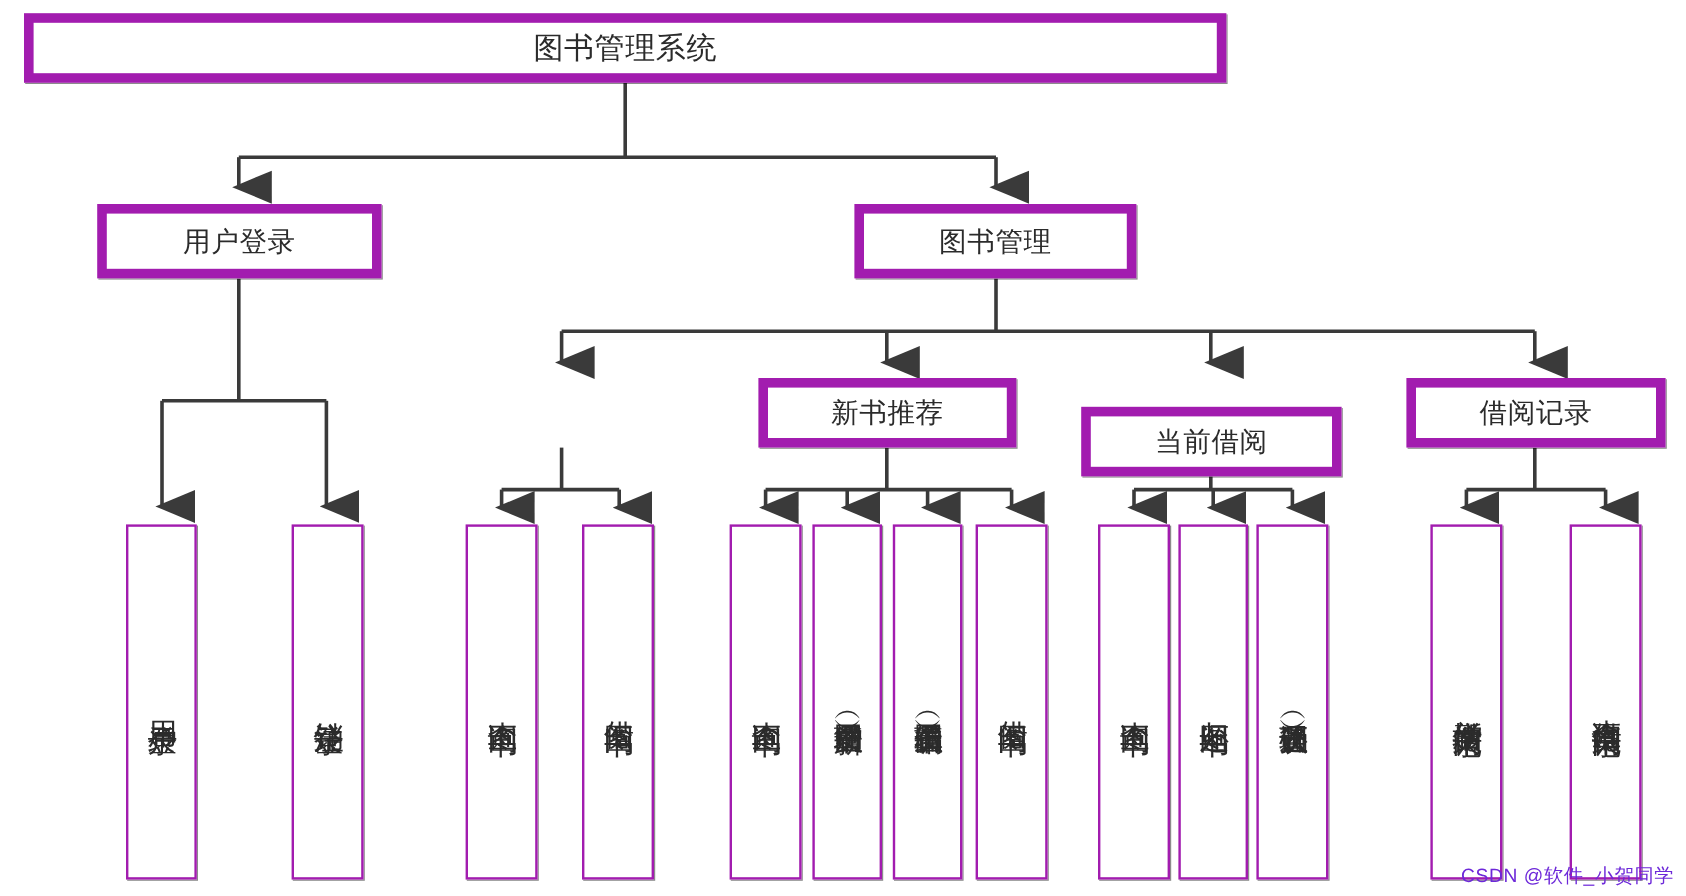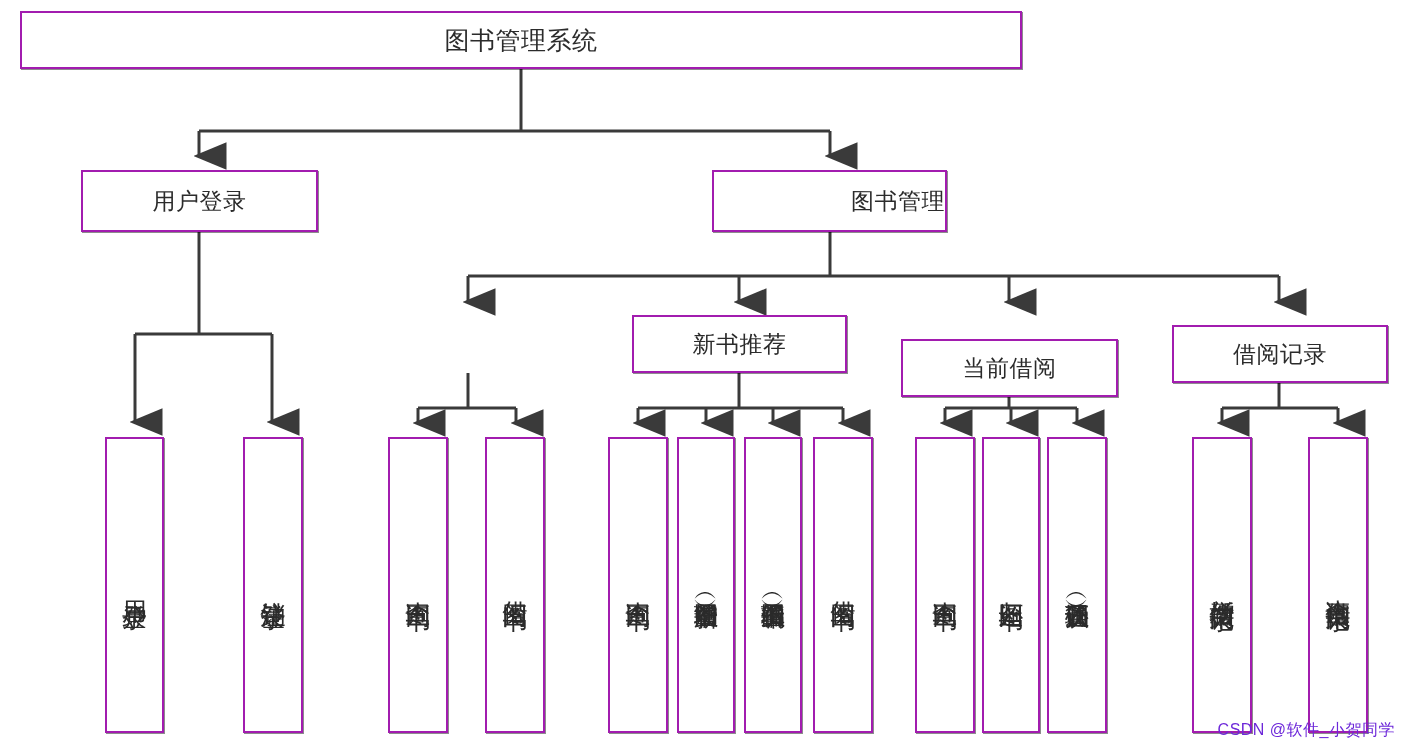--- a/index.html
+++ b/index.html
@@ -22,21 +22,21 @@
     left:0; top:0;
     width:1405px;
     height:747px;
     pointer-events:none;
   }
   
   .node{
     position:absolute;
     box-sizing:border-box;
     background:#ffffff;
-    border:2px solid #a21caf;
+    border:8px solid #a21caf;
     box-shadow:1px 1px 0 rgba(0,0,0,0.45);
     display:flex;
     align-items:center;
     justify-content:center;
     z-index:2;
   }
   .node .label{
     display:block;
     text-align:center;
     line-height:1.22;
@@ -44,28 +44,28 @@
     letter-spacing:0.5px;
     white-space:nowrap;
   }
   
   .node.root{ left:20px; top:11px; width:1002px; height:58px; }
   .node.root .label{ font-size:25px; }
   
   .node.lvl2{ height:62px; }
   .node.lvl2 .label{ font-size:23px; }
   .node.n-userlogin{ left:81px;  top:170px; width:237px; }
-  .node.n-bookmgmt { left:712px; top:170px; width:235px;justify-content:flex-end; }
+  .node.n-bookmgmt { left:712px; top:170px; width:235px; }
   
   .node.lvl3{ top:315px; height:58px; }
   .node.lvl3 .label{ font-size:23px; }
   .node.n-newbook { left:362px;  width:214px; }
   .node.n-borrow  { left:632px;  width:215px; }
   .node.n-current { left:901px;  width:217px;margin-top:24px; }
-  .node.n-record  { left:1172px; width:216px;margin-top:10px; }
+  .node.n-record  { left:1172px; width:216px; }
   
   .node.leaf{
     top:437px;
     height:296px;
     border-width:2px;
   }
   .node.leaf .label{
     writing-mode:vertical-rl;
     text-orientation:upright;
     font-size:25px;

